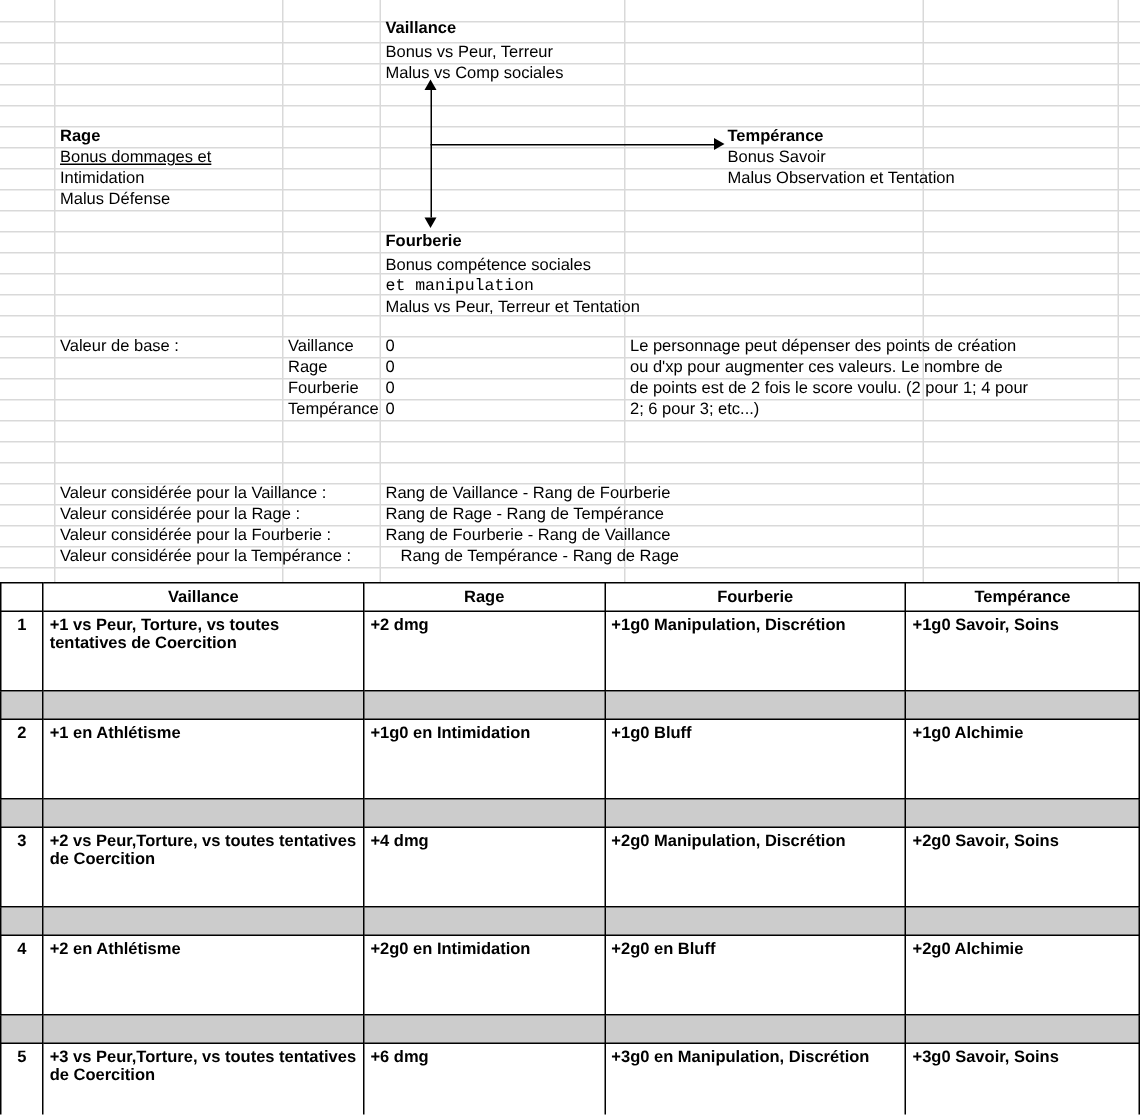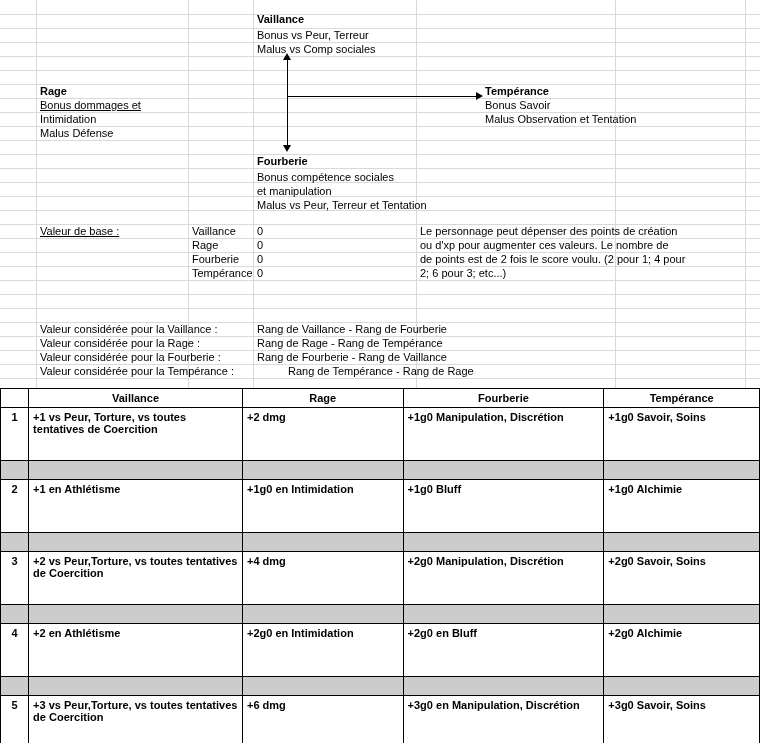--- a/index.html
+++ b/index.html
@@ -13,21 +13,21 @@
     overflow:hidden;
   }
   
   #sheet{position:absolute;left:0;top:0;width:628px;height:743px;}
   .gridlayer{position:absolute;left:0;top:0;width:760px;height:388px;}
   .gl-h{position:absolute;left:0;width:760px;height:1px;background:#d9d9d9;}
   .gl-v{position:absolute;top:0;width:1px;height:388px;background:#d9d9d9;}
 
   .txt{position:absolute;white-space:pre;font-size:11px;line-height:13px;color:#000;}
   .bold{font-weight:bold;}
-  .und{text-decoration:underline;}
+  .und{}
 
   
   .arrow-line-v{position:absolute;width:1px;background:#000;}
   .arrow-line-h{position:absolute;height:1px;background:#000;}
   .arrow-head{position:absolute;width:0;height:0;}
   .ah-up{border-left:4px solid transparent;border-right:4px solid transparent;border-bottom:7px solid #000;}
   .ah-down{border-left:4px solid transparent;border-right:4px solid transparent;border-top:7px solid #000;}
   .ah-right{border-top:4px solid transparent;border-bottom:4px solid transparent;border-left:7px solid #000;}
 
   
@@ -106,21 +106,21 @@
   <div class="txt" style="left:40px;top:99px;text-decoration:underline;">Bonus dommages et</div>
   <div class="txt" style="left:40px;top:113px;">Intimidation</div>
   <div class="txt" style="left:40px;top:127px;">Malus Défense</div>
 
   <div class="txt bold" style="left:485px;top:85px;">Tempérance</div>
   <div class="txt" style="left:485px;top:99px;">Bonus Savoir</div>
   <div class="txt" style="left:485px;top:113px;">Malus Observation et Tentation</div>
 
   <div class="txt bold" style="left:257px;top:155px;">Fourberie</div>
   <div class="txt" style="left:257px;top:171px;">Bonus compétence sociales</div>
-  <div class="txt" style="left:257px;top:185px;">et manipulation</div>
+  <div class="txt" style="left:257px;top:185px;font-family:Liberation Mono, monospace;">et manipulation</div>
   <div class="txt" style="left:257px;top:199px;">Malus vs Peur, Terreur et Tentation</div>
 
   <div class="txt und" style="left:40px;top:225px;">Valeur de base :</div>
 
   <div class="txt" style="left:192px;top:225px;">Vaillance</div>
   <div class="txt" style="left:257px;top:225px;">0</div>
   <div class="txt" style="left:192px;top:239px;">Rage</div>
   <div class="txt" style="left:257px;top:239px;">0</div>
   <div class="txt" style="left:192px;top:253px;">Fourberie</div>
   <div class="txt" style="left:257px;top:253px;">0</div>
@@ -132,21 +132,21 @@
   <div class="txt" style="left:420px;top:253px;">de points est de 2 fois le score voulu. (2 pour 1; 4 pour</div>
   <div class="txt" style="left:420px;top:267px;">2; 6 pour 3; etc...)</div>
 
   <div class="txt" style="left:40px;top:323px;">Valeur considérée pour la Vaillance :</div>
   <div class="txt" style="left:257px;top:323px;">Rang de Vaillance - Rang de Fourberie</div>
   <div class="txt" style="left:40px;top:337px;">Valeur considérée pour la Rage :</div>
   <div class="txt" style="left:40px;top:351px;">Valeur considérée pour la Fourberie :</div>
   <div class="txt" style="left:257px;top:337px;">Rang de Rage - Rang de Tempérance</div>
   <div class="txt" style="left:257px;top:351px;">Rang de Fourberie - Rang de Vaillance</div>
   <div class="txt" style="left:40px;top:365px;">Valeur considérée pour la Tempérance :</div>
-  <div class="txt" style="left:264px;top:365px;padding-left:24px;">Rang de Tempérance - Rang de Rage</div>
+  <div class="txt" style="left:243px;top:365px;padding-left:24px;">Rang de Tempérance - Rang de Rage</div>
 
   <div id="lower">
     <table class="ranks">
       <colgroup>
         <col class="w-num">
           <col class="w-vail">
           <col class="w-rage">
           <col class="w-four">
           <col class="w-temp">
       </colgroup>

